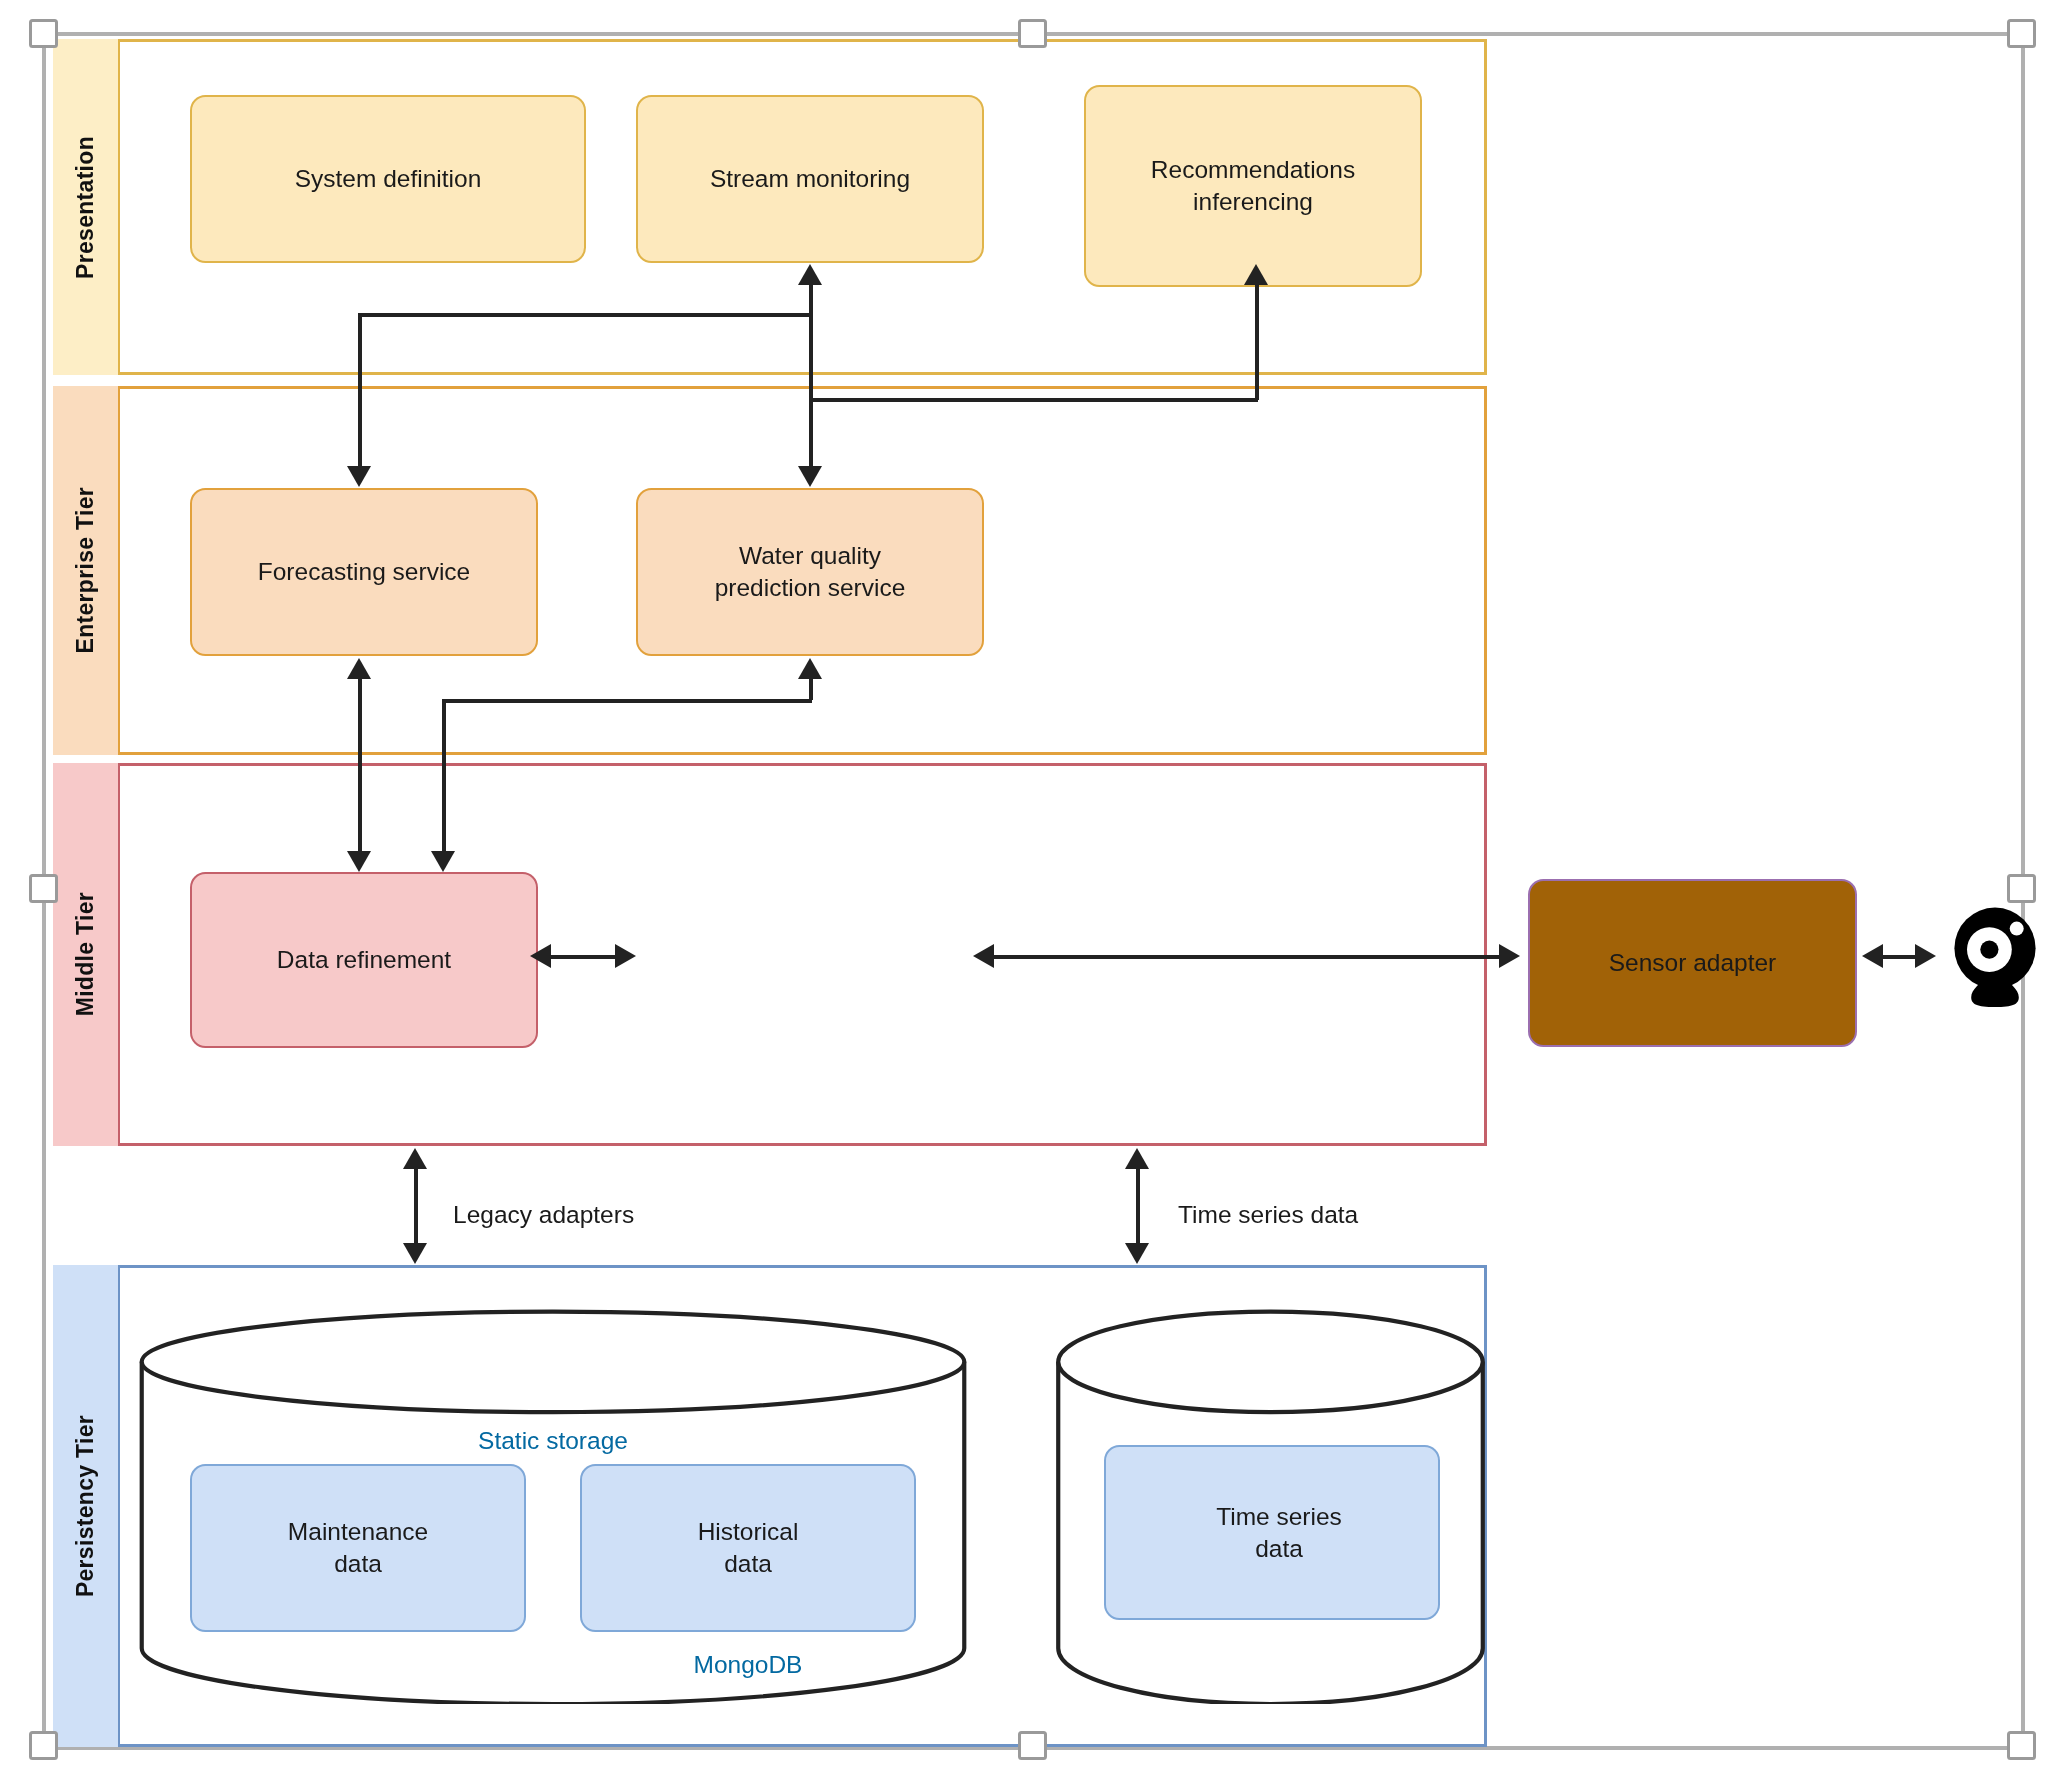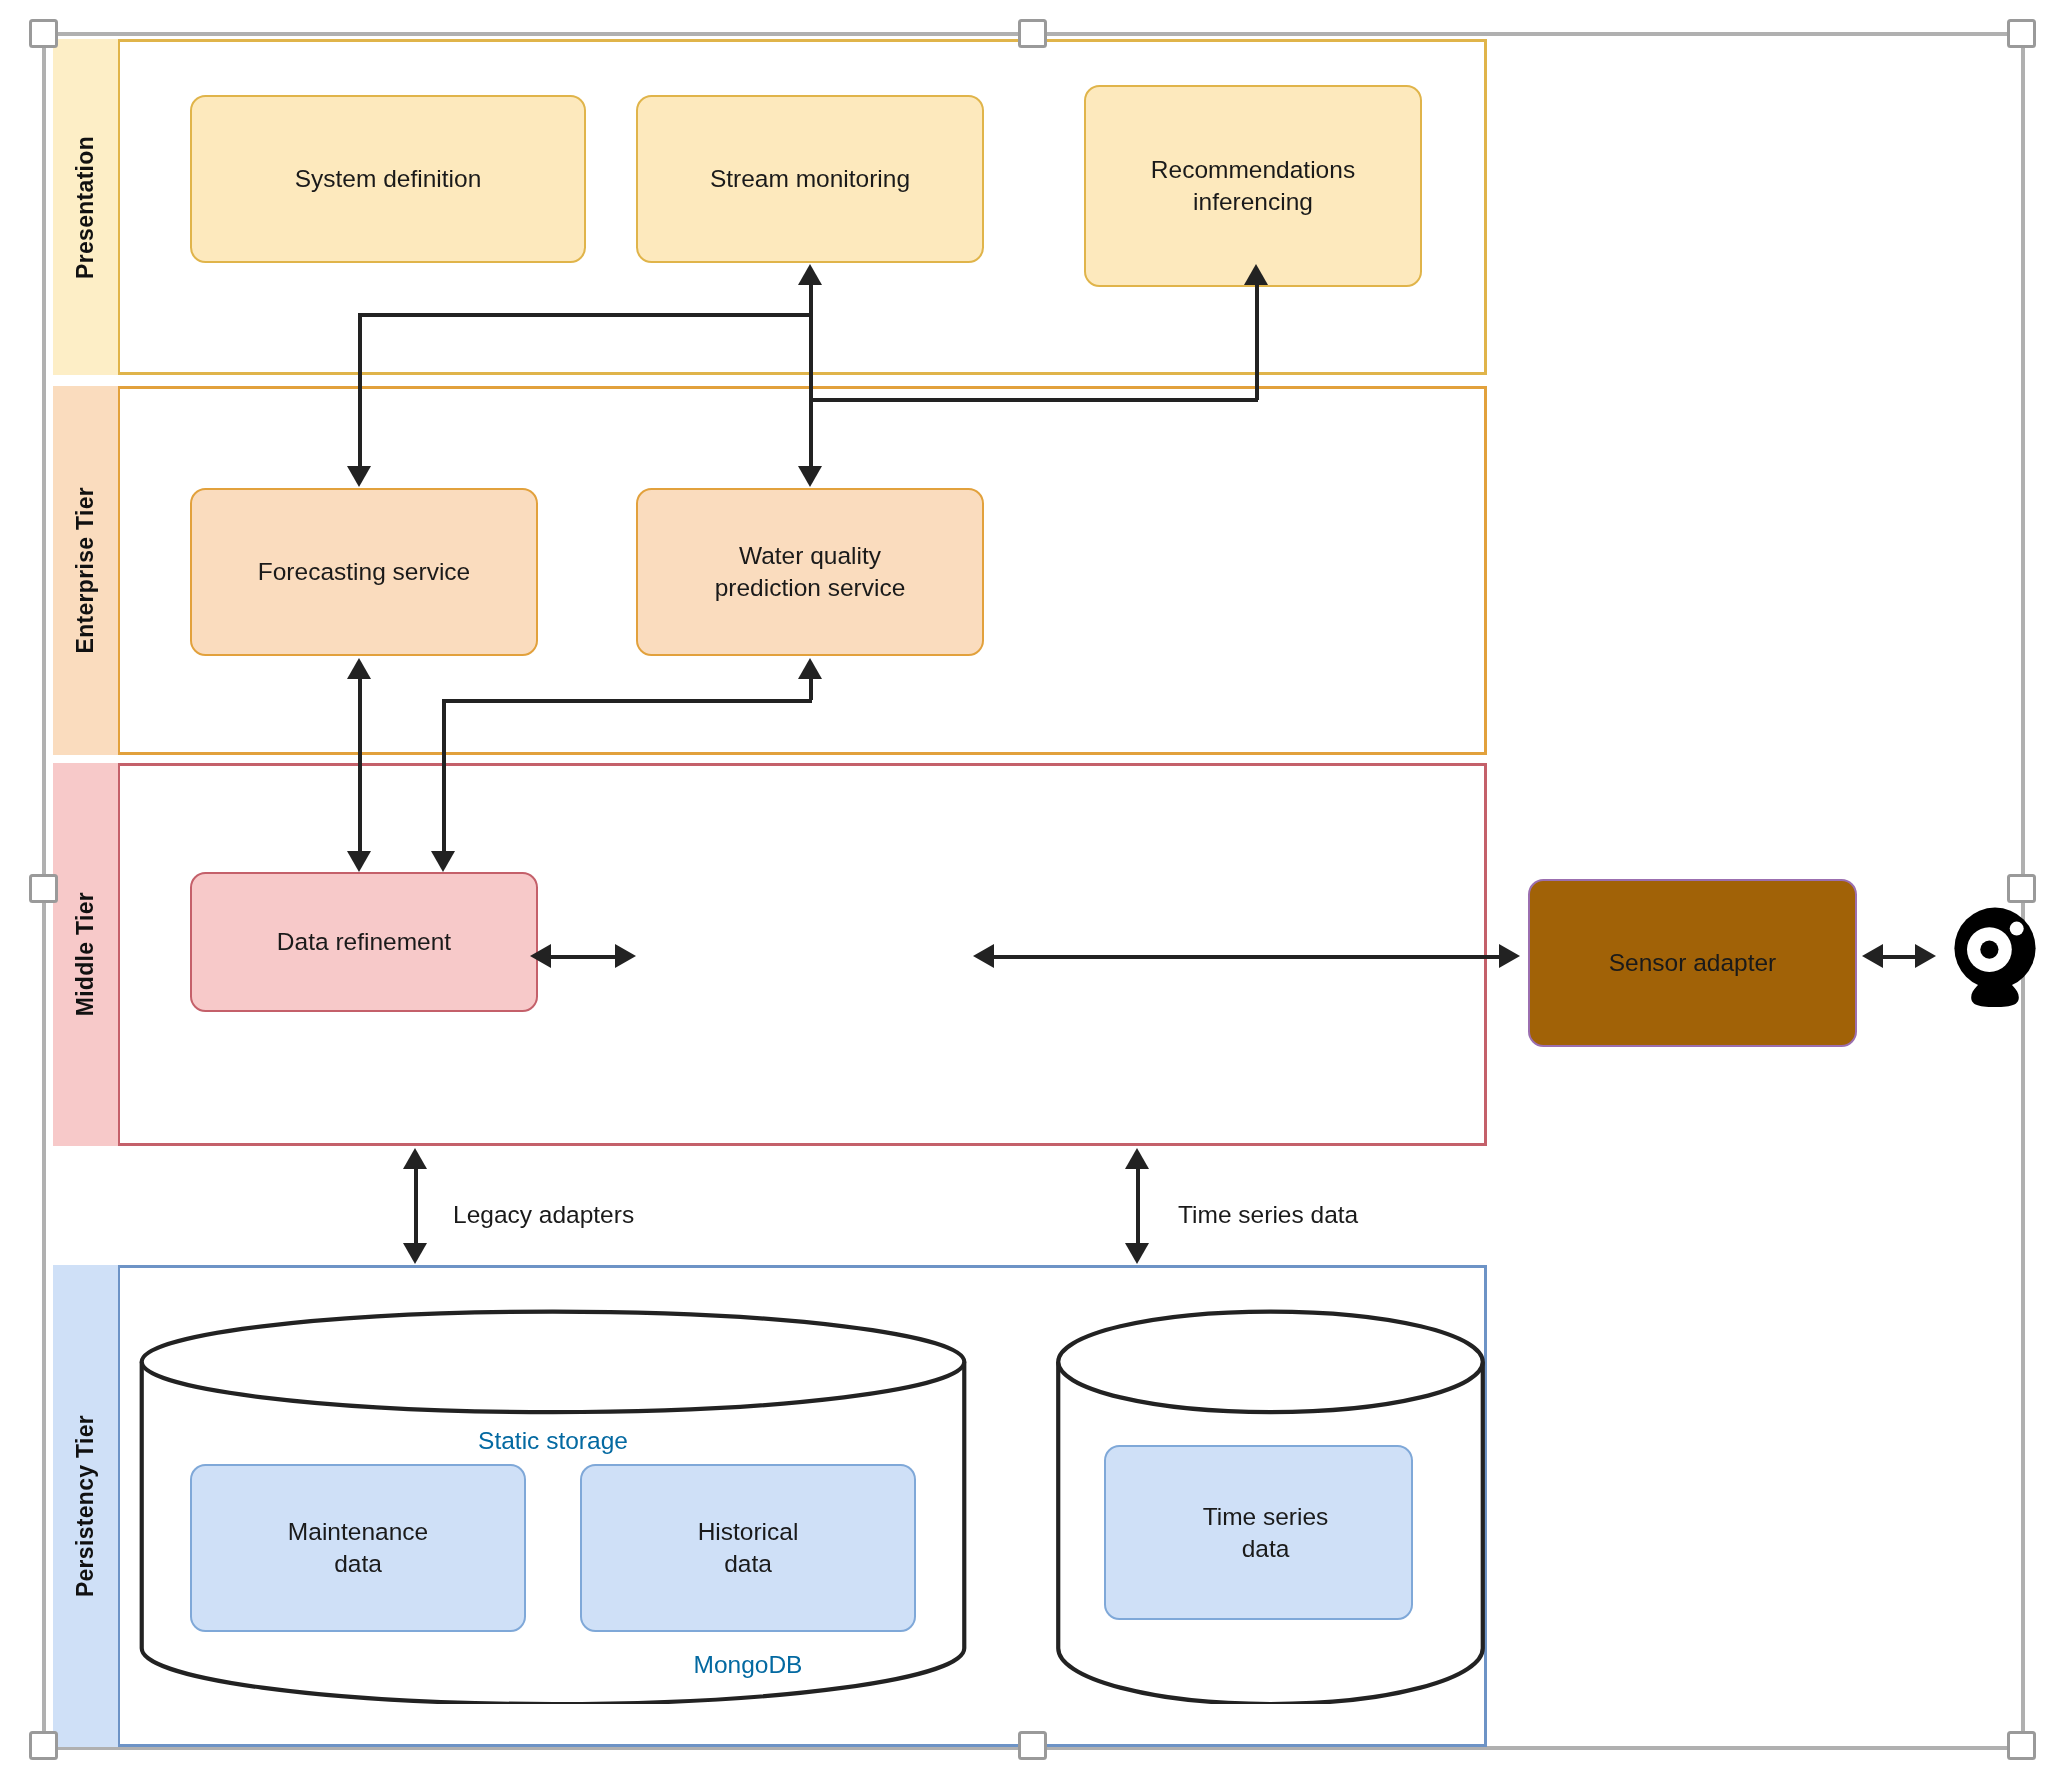--- a/index.html
+++ b/index.html
@@ -117,21 +117,21 @@
 prediction service</span>
   </div>
 
   <div class="tier" style="left:53px;top:763px;width:1434px;height:383px;border:3.5px solid #c4606a;">
   </div>
   <div class="tier-label" style="left:53px;top:763px;width:67px;height:383px;
               background:#f7c9c9;border-right:2.8px solid #c4606a;">
     <span>Middle Tier</span>
   </div>
 
-  <div class="node" style="left:190px;top:872px;width:348px;height:140px;
+  <div class="node" style="left:190px;top:872px;width:348px;height:176px;
               background:#f7c9c9;border:2.8px solid #c4606a;">
     <span>Data refinement</span>
   </div>
 
 
   <div class="node" style="left:1528px;top:879px;width:329px;height:168px;
               background:#a16207;border:2.8px solid #9b6fb0;">
     <span>Sensor adapter</span>
   </div>
 
@@ -176,21 +176,21 @@
     <span>MongoDB</span>
   </div>
 
   <div class="cyl" style="left:1054px;top:1306px;width:433px;height:398px;">
     <svg width="433" height="398" viewBox="0 0 620 570">
       <path d="M6 80 L6 490 A 304 80 0 0 0 614 490 L614 80" fill="#ffffff" stroke="#222" stroke-width="6"></path>
       <ellipse cx="310" cy="80" rx="304" ry="72" fill="#ffffff" stroke="#222" stroke-width="6"></ellipse>
     </svg>
   </div>
 
-  <div class="db-box" style="left:1104px;top:1445px;width:309px;height:175px;white-space:pre-line;padding-left:14px;">
+  <div class="db-box" style="left:1104px;top:1445px;width:336px;height:175px;white-space:pre-line;padding-left:14px;">
     <span>Time series
 data</span>
   </div>
 
   <div class="ln ln-v" style="left:809px;top:270px;height:210px;"></div>
   <div class="arrow arrow-up" style="left:798px;top:264px;"></div>
   <div class="arrow arrow-down" style="left:798px;top:466px;"></div>
 
   <div class="ln ln-h" style="left:358px;top:313px;width:453px;"></div>
   <div class="ln ln-v" style="left:358px;top:313px;height:166px;"></div>

